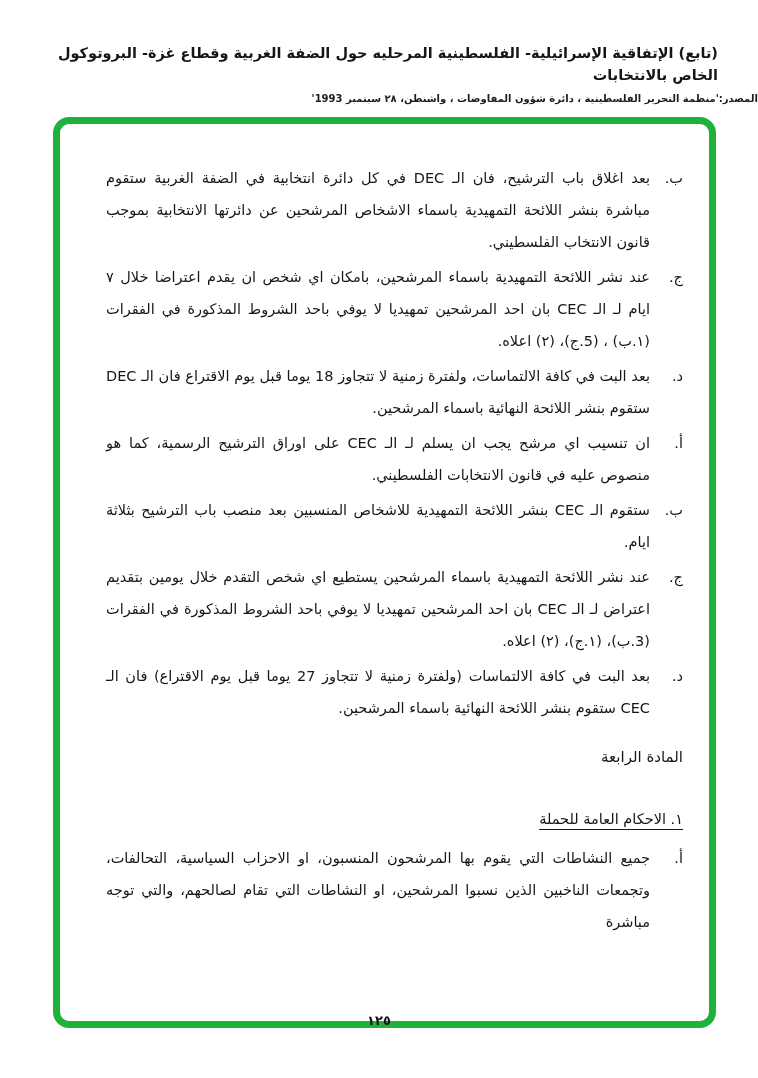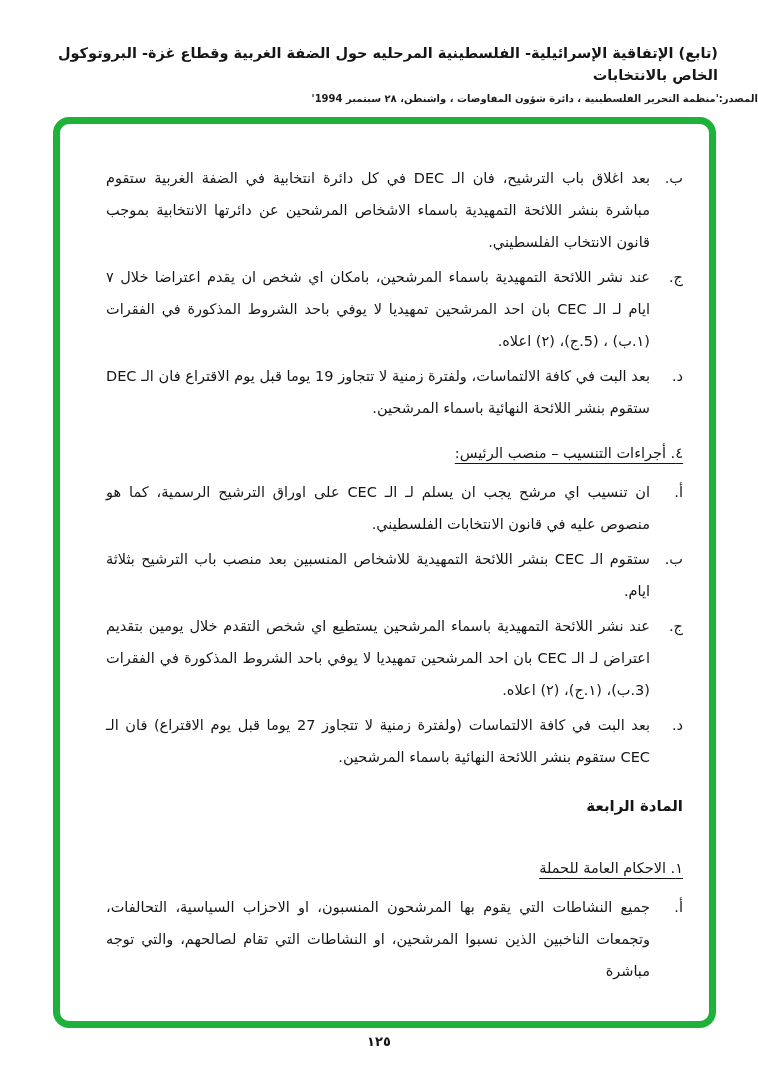--- a/index.html
+++ b/index.html
@@ -44,61 +44,60 @@
   .item .txt { flex: 1 1 auto; }
   .sec-heading {
     font-size: 14.5px; line-height: 32px;
     margin: 13px 0 7px;
     width: fit-content;
     text-decoration: underline;
     text-underline-offset: 5px;
   }
   .sec-heading.big-gap { margin-top: 30px; }
   .article-title {
-    font-size: 15px; font-weight: bold; line-height: 32px;
+    font-size: 15px; font-weight: normal; line-height: 32px;
     margin-top: 17px;
   }
   .article-sub {
     font-size: 15px; line-height: 32px; margin-top: 2px;
   }
   .pageno {
-    position: absolute; top: 1034px; right: 0; left: 0;
+    position: absolute; top: 1013px; right: 0; left: 0;
     text-align: center;
     font-size: 13px; font-weight: bold; letter-spacing: 2px;
   }
 </style>
 </head>
 <body>
 
 <div class="header">
   <div class="doc-title">(تابع) الإتفاقية الإسرائيلية- الفلسطينية المرحليه حول الضفة الغربية وقطاع غزة- البروتوكول الخاص بالانتخابات</div>
-  <div class="doc-source">المصدر:'منظمة التحرير الفلسطينية ، دائرة شؤون المفاوضات ، واشنطن، ٢٨ سبتمبر 1994'</div>
+  <div class="doc-source">المصدر:'منظمة التحرير الفلسطينية ، دائرة شؤون المفاوضات ، واشنطن، ٢٨ سبتمبر 1993'</div>
 </div>
 
 <div class="frame">
 
   <div class="list">
 
       <div class="item">
         <span class="marker">ب.</span>
         <span class="txt">بعد اغلاق باب الترشيح، فان الـ DEC في كل دائرة انتخابية في الضفة الغربية ستقوم مباشرة بنشر اللائحة التمهيدية باسماء الاشخاص المرشحين عن دائرتها الانتخابية بموجب قانون الانتخاب الفلسطيني.</span>
       </div>
 
       <div class="item">
         <span class="marker">ج.</span>
         <span class="txt">عند نشر اللائحة التمهيدية باسماء المرشحين، بامكان اي شخص ان يقدم اعتراضا خلال ٧ ايام لـ الـ CEC بان احد المرشحين تمهيديا لا يوفي باحد الشروط المذكورة في الفقرات (١.ب) ، (5.ج)، (٢) اعلاه.</span>
       </div>
 
       <div class="item">
         <span class="marker">د.</span>
-        <span class="txt">بعد البت في كافة الالتماسات، ولفترة زمنية لا تتجاوز 19 يوما قبل يوم الاقتراع فان الـ DEC ستقوم بنشر اللائحة النهائية باسماء المرشحين.</span>
+        <span class="txt">بعد البت في كافة الالتماسات، ولفترة زمنية لا تتجاوز 18 يوما قبل يوم الاقتراع فان الـ DEC ستقوم بنشر اللائحة النهائية باسماء المرشحين.</span>
       </div>
     </div>
 
-  <div class="sec-heading">٤.  أجراءات التنسيب – منصب الرئيس:</div>
 
   <div class="list">
 
       <div class="item">
         <span class="marker">أ.</span>
         <span class="txt">ان تنسيب اي مرشح يجب ان يسلم لـ الـ CEC على اوراق الترشيح الرسمية، كما هو منصوص عليه في قانون الانتخابات الفلسطيني.</span>
       </div>
 
       <div class="item">
         <span class="marker">ب.</span>

